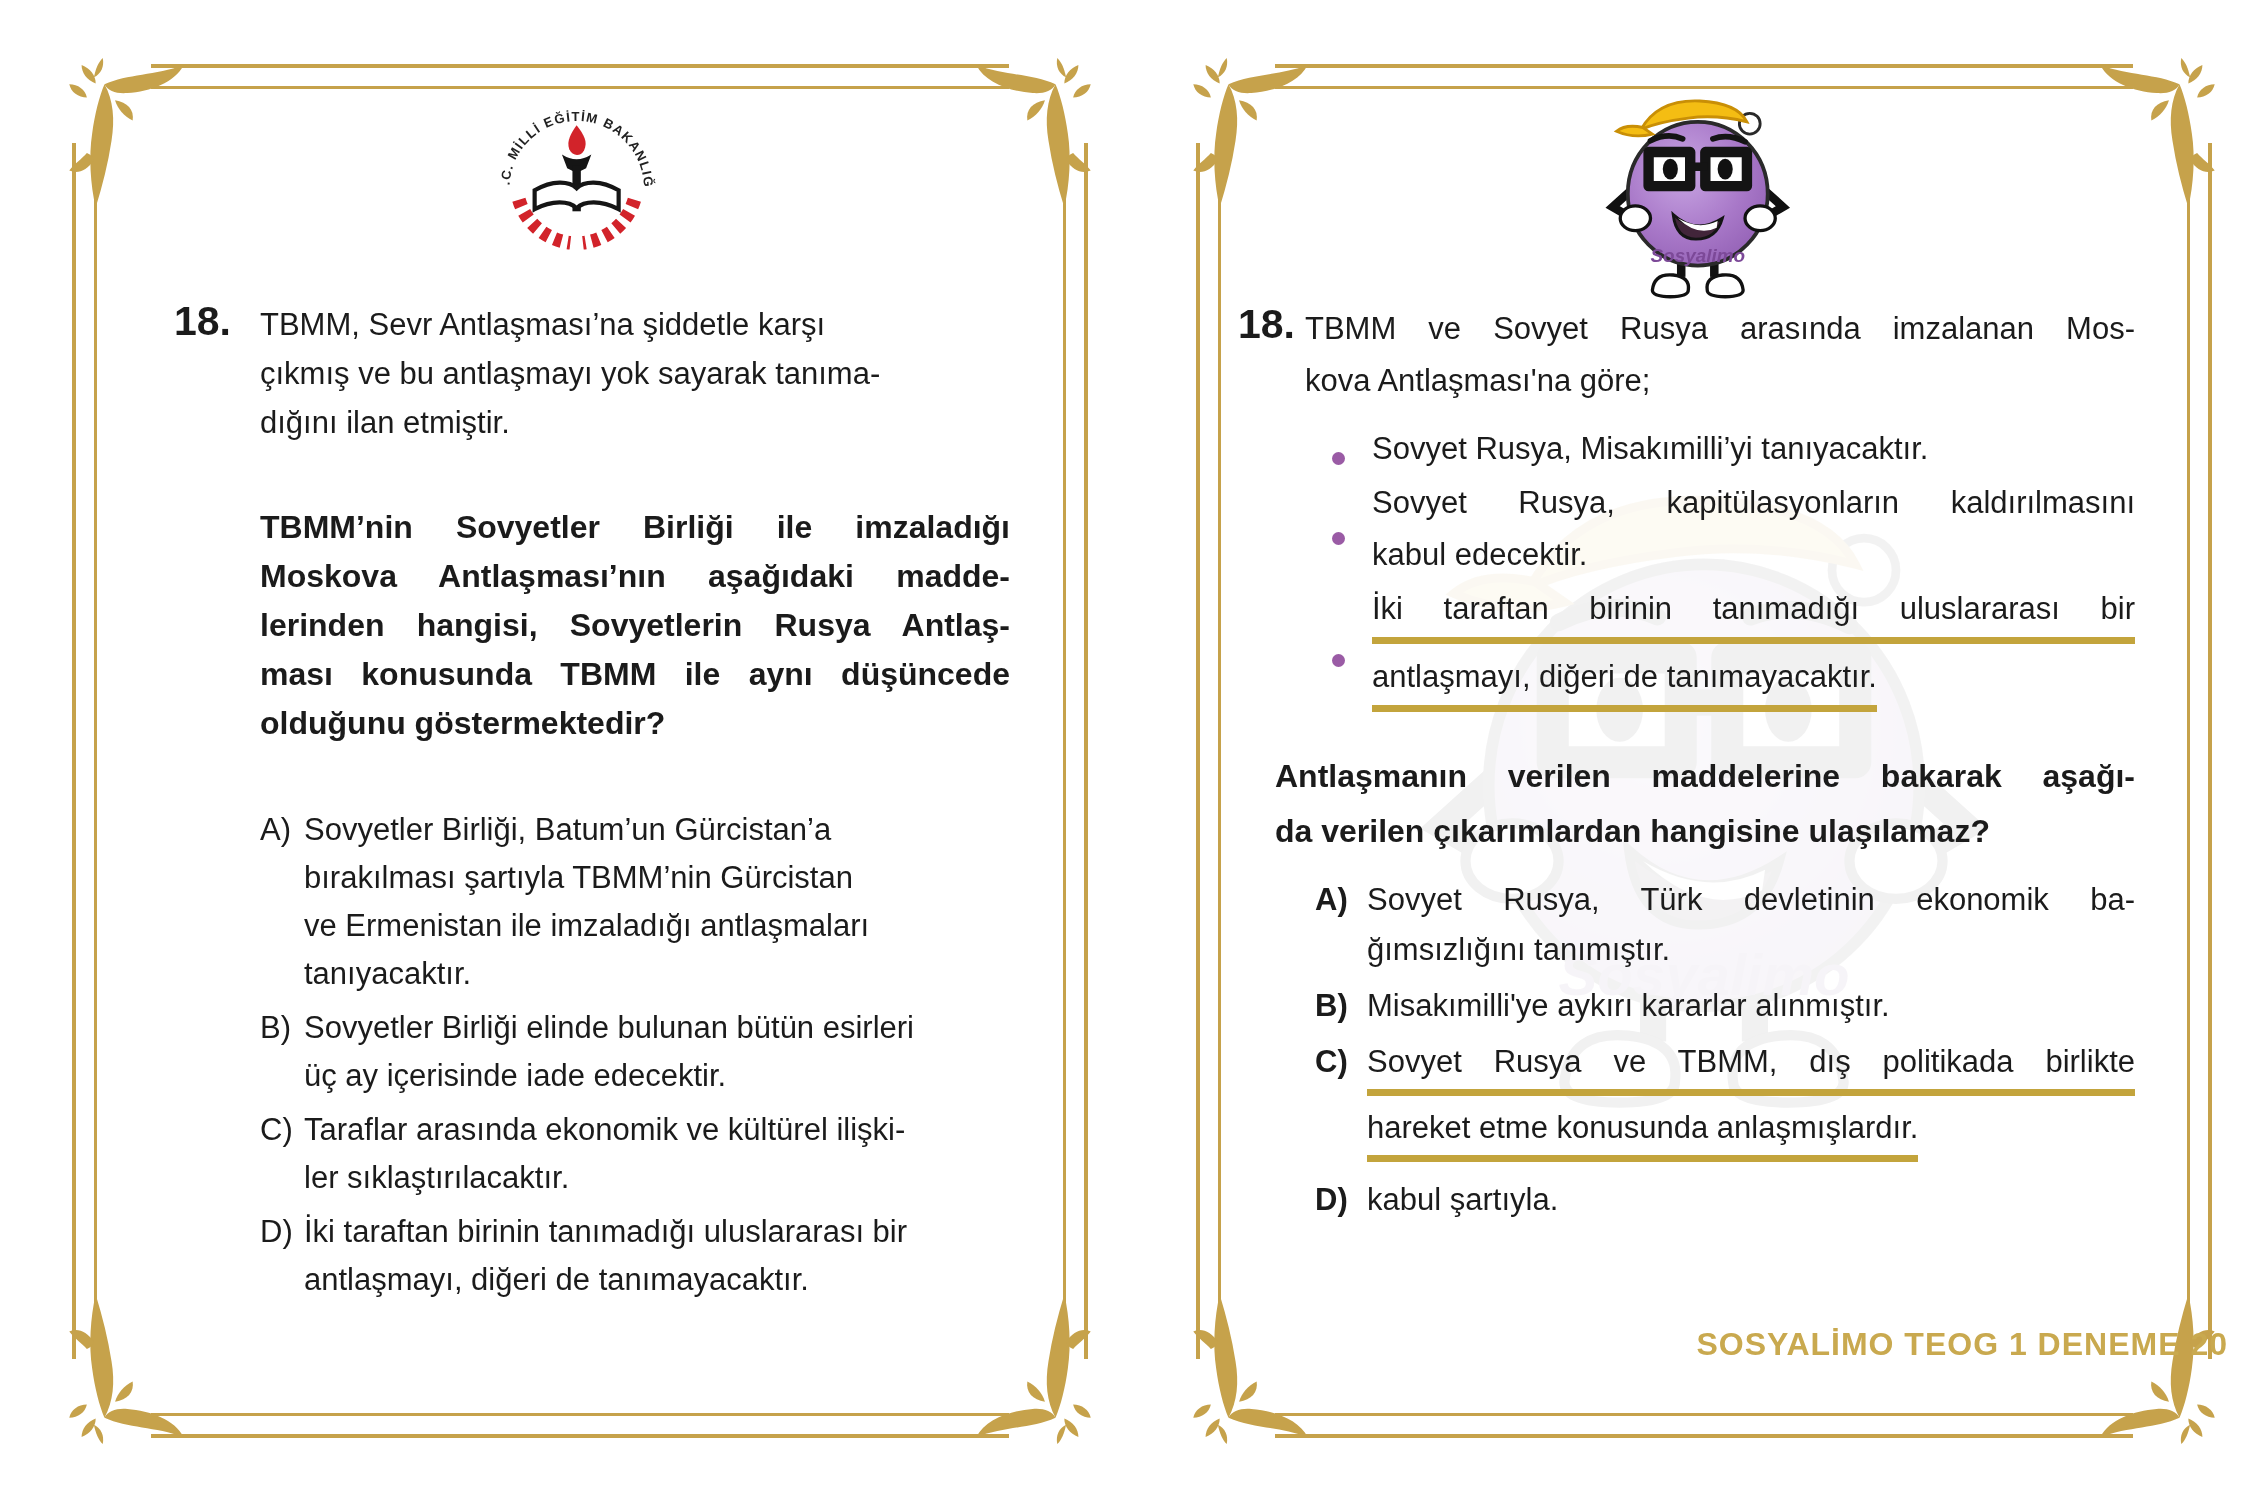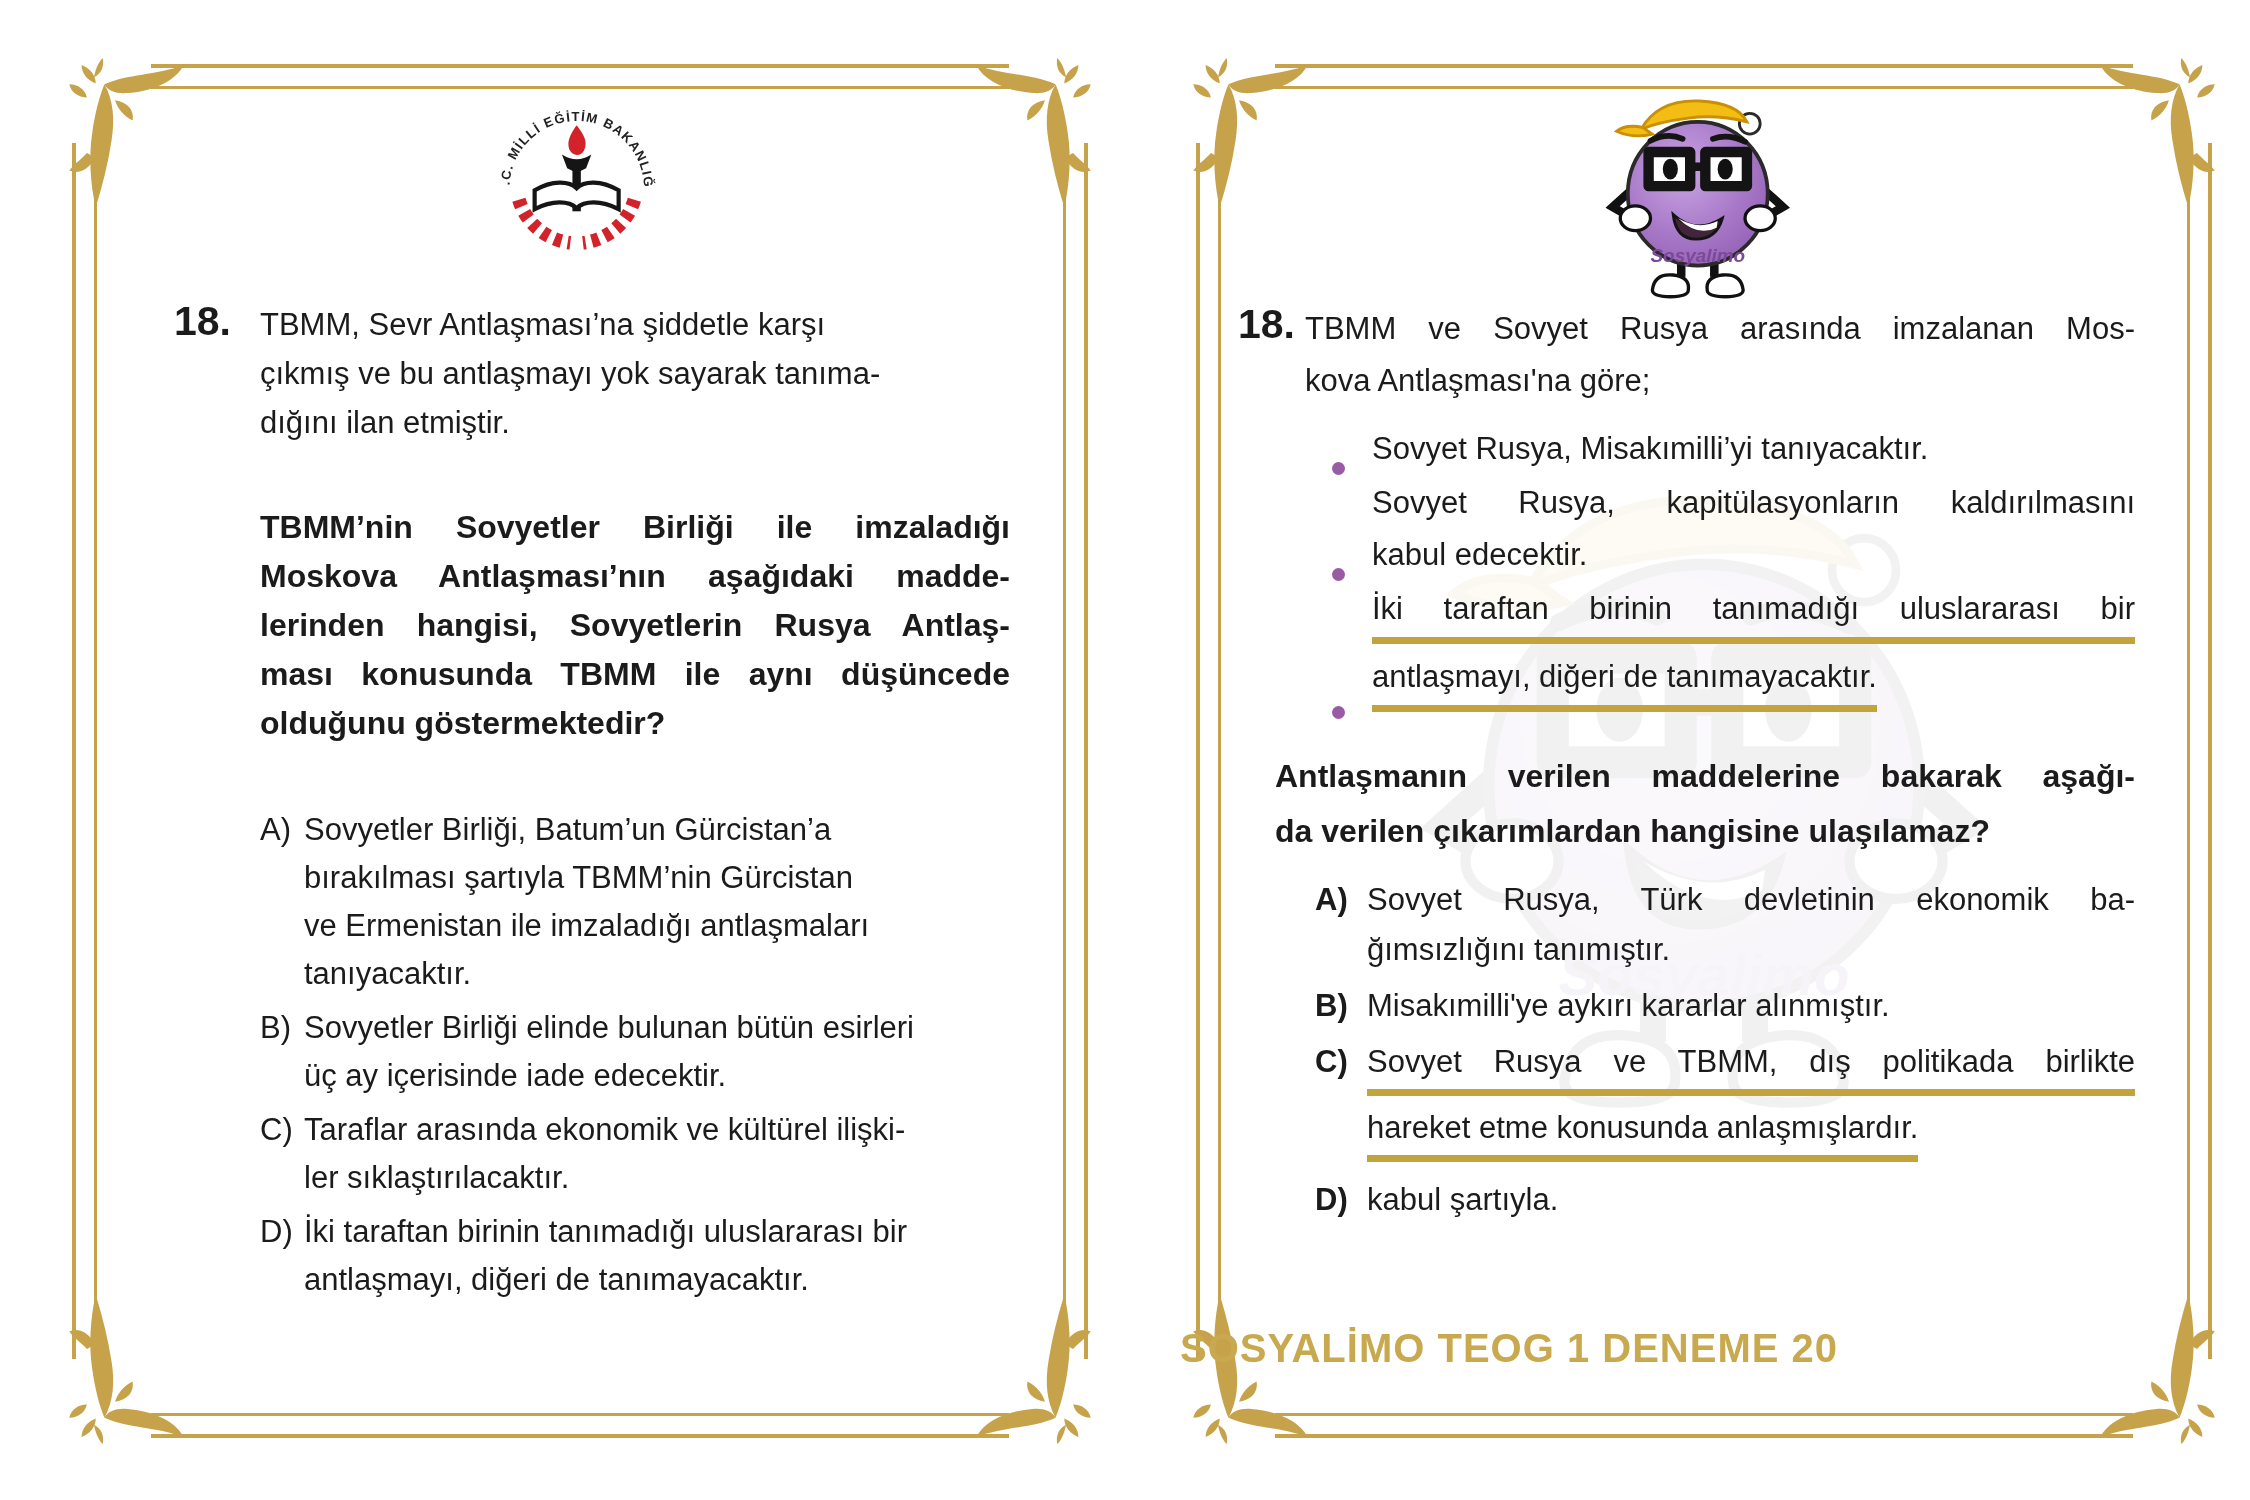--- a/index.html
+++ b/index.html
@@ -50,32 +50,32 @@
   .opts{margin-top:58px}
   #right-opts{margin-top:16px;margin-left:10px;width:820px}
   .opt-row{display:flex;align-items:flex-start;margin-bottom:6px}
   .opt-label{flex:0 0 44px;font-size:31px;line-height:48px}
   #right-opts .opt-label{flex:0 0 52px;font-weight:bold;line-height:50px}
   .opt-row .flow{flex:1;min-width:0}
   #left-opts .line{line-height:48px}
   #right-opts .line{line-height:50px}
 
   .bullets{margin-top:16px;margin-left:27px;width:803px}
-  .bullet-row{display:flex;align-items:flex-end;margin-bottom:2px}
+  .bullet-row{display:flex;align-items:center;margin-bottom:2px}
   .dot{flex:0 0 40px;padding-top:18px}
   .dot::before{content:"";display:block;width:13px;height:13px;border-radius:50%;background:var(--purple)}
   .bullet-row .flow{flex:1;min-width:0}
 
   #meb-logo{position:absolute;left:50%;top:52px;transform:translateX(-52%);width:168px;height:168px;z-index:5}
   #mascot{position:absolute;left:50%;top:26px;transform:translateX(-53%);width:208px;height:228px;z-index:5}
   #watermark{position:absolute;left:50%;top:370px;transform:translateX(-50%);width:640px;height:700px;
     opacity:.055;z-index:0;filter:grayscale(25%)}
 
-  #footer-title{position:absolute;left:0;right:0;top:1278px;text-align:left;z-index:5;
-    font-weight:bold;font-size:40px;color:var(--goldf);letter-spacing:1px}
+  #footer-title{position:absolute;left:0;right:0;top:1278px;text-align:right;z-index:5;
+    font-weight:bold;font-size:32px;color:var(--goldf);letter-spacing:1px}
   .hidden-defs{position:absolute;width:0;height:0;overflow:hidden}
 </style>
 </head>
 <body>
 
 <svg class="hidden-defs" aria-hidden="true">
   <defs>
     <symbol id="orn-sym" viewBox="0 0 150 190">
       <g fill="currentColor">
         <path d="M44,4 C46,14 42,22 34,26 C36,16 39,9 44,4 Z"></path>

